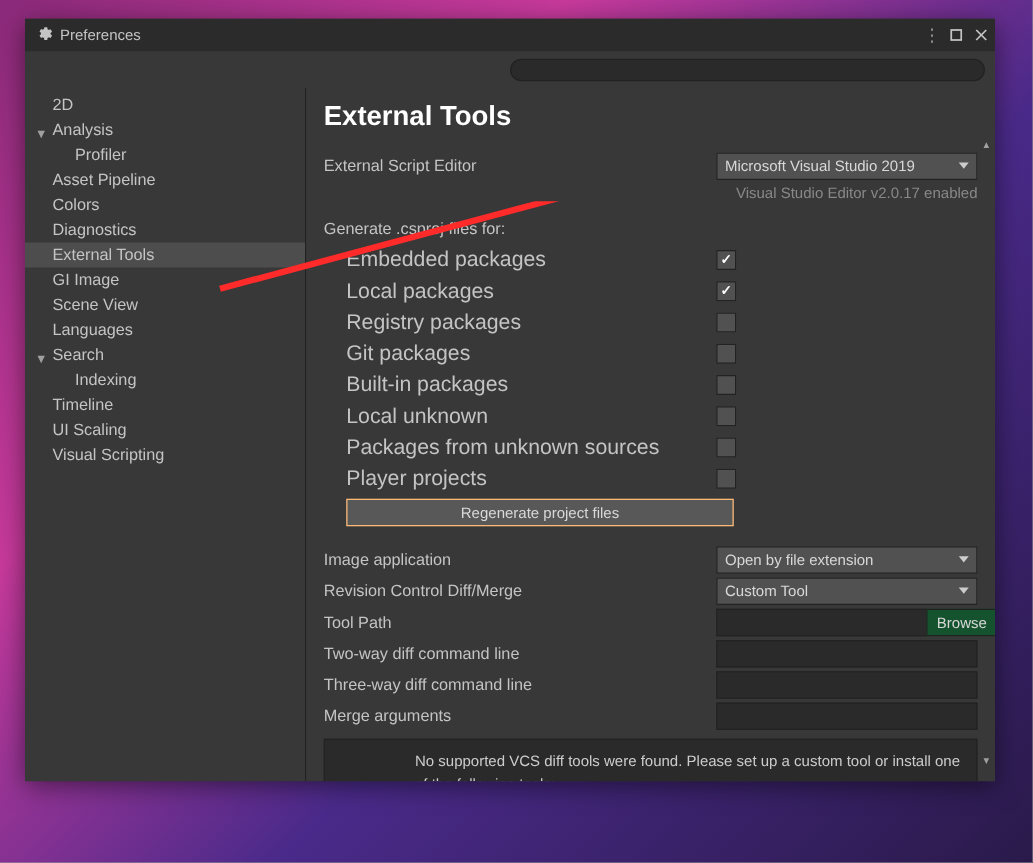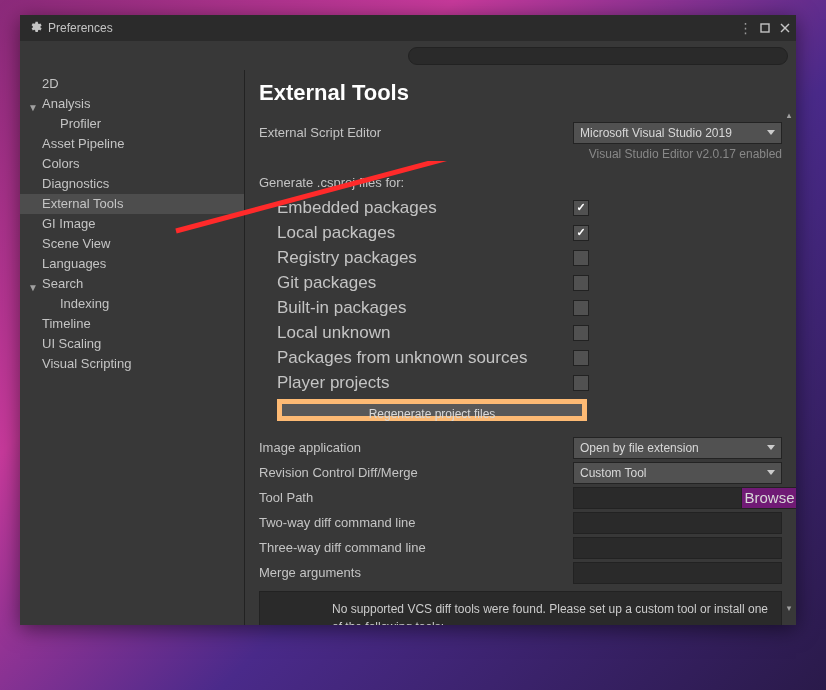--- a/index.html
+++ b/index.html
@@ -28,23 +28,23 @@
 .field-label{flex:0 0 314px}
 .editor-note{color:#888;font-size:12px;text-align:right;margin-bottom:14px;margin-top:2px}
 .dropdown{background:#515151;border:1px solid #232323;height:22px;display:flex;align-items:center;padding:0 6px;color:#d8d8d8;font-size:12px;position:relative;flex:1;cursor:pointer;max-width:225px}
 .dropdown .dd-arrow{position:absolute;right:6px;top:7px;border-left:4px solid transparent;border-right:4px solid transparent;border-top:5px solid #ccc}
 .csproj-section{margin-top:6px}
 .csproj-label{font-size:13px;color:#c4c4c4;margin-bottom:5px}
 .check-row{display:flex;align-items:center;height:25px;font-size:17px;color:#c4c4c4;padding-left:18px}
 .check-row .clabel{flex:0 0 296px}
 .checkbox{width:16px;height:16px;border:1px solid #222;background:#515151;display:flex;align-items:center;justify-content:center;color:#fff;font-size:11px;cursor:pointer}
 .checkbox.on::after{content:"✓";font-weight:bold}
-.regen-btn{margin-left:18px;width:310px;height:22px;background:#585858;border:5px solid #fdba74;color:#d8d8d8;font-size:12px;text-align:center;line-height:20px;cursor:pointer;margin-top:4px;margin-bottom:14px}
+.regen-btn{margin-left:18px;width:310px;height:22px;background:#585858;border:1px solid #fdba74;color:#d8d8d8;font-size:12px;text-align:center;line-height:20px;cursor:pointer;margin-top:4px;margin-bottom:14px}
 .small-input{background:#2a2a2a;border:1px solid #222;height:22px;flex:1;max-width:225px;color:#ccc;padding:0 6px;font-size:12px}
-.browse-btn{background:#701a75;border:1px solid #222;height:22px;width:100px;color:#d8d8d8;font-size:15px;text-align:center;line-height:20px;cursor:pointer;margin-left:0}
+.browse-btn{background:#14532d;border:1px solid #222;height:22px;width:100px;color:#d8d8d8;font-size:12px;text-align:center;line-height:20px;cursor:pointer;margin-left:0}
 .toolpath-row{display:flex;align-items:center;height:25px;font-size:13px}
 .toolpath-row .field-label{flex:0 0 314px}
 .toolpath-right{display:flex;flex:1;max-width:225px}
 .toolpath-right .small-input{flex:1;border-top-right-radius:0;border-bottom-right-radius:0}
 .vcs-msg{background:#2a2a2a;border:1px solid #222;margin-top:6px;padding:8px 12px;font-size:12px;color:#ccc;line-height:1.5}
 .arrowline{position:absolute;left:168px;top:161px;width:430px;height:85px;pointer-events:none;z-index:10}
 .scroll-arrow-bot{font-size:9px;color:#a0a0a0;height:10px;display:flex;align-items:center;justify-content:center;margin-top:auto}
 </style>
 </head>
 <body>

